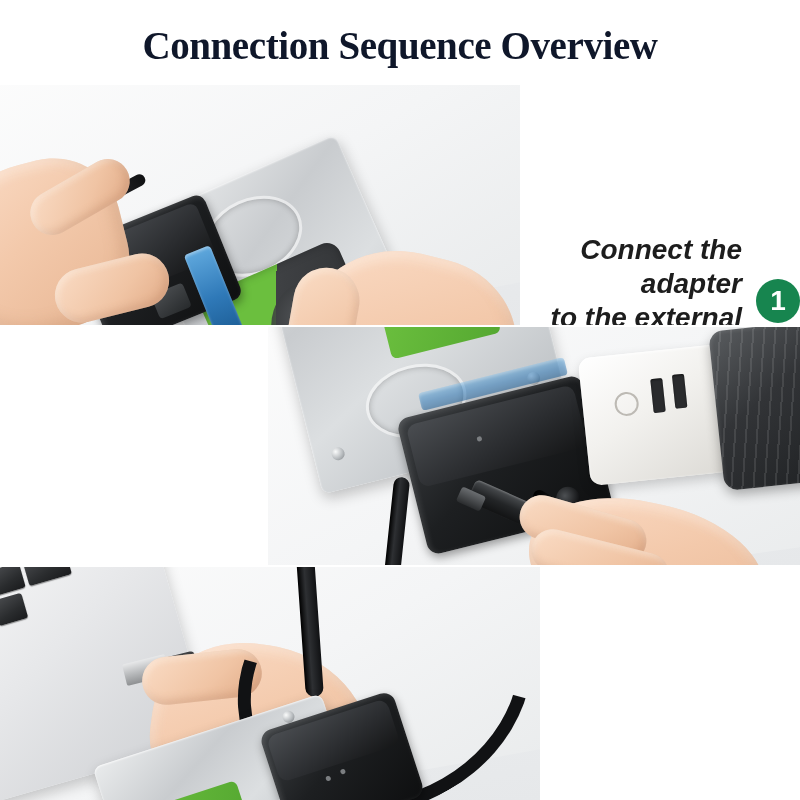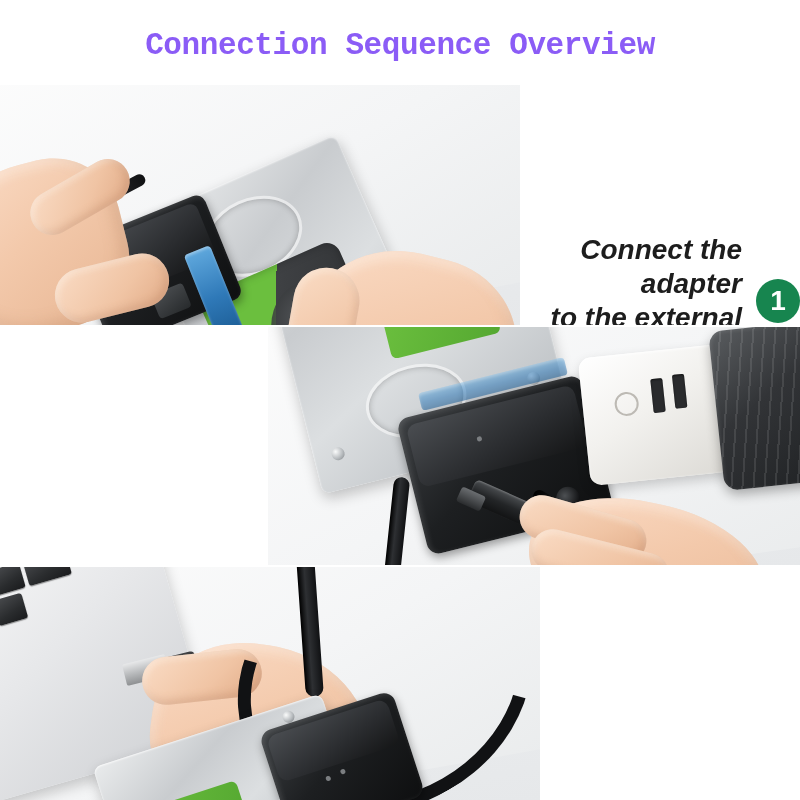--- a/index.html
+++ b/index.html
@@ -27,25 +27,25 @@
     position: absolute;
     left: 0;
     top: 14px;
     width: 800px;
     height: 62px;
     display: flex;
     align-items: center;
     justify-content: center;
   }
   .title-text {
-    font-family: Liberation Mono, monospace;
+    font-family: Liberation Serif, serif;
     font-weight: bold;
-    font-size: 31px;
+    font-size: 39px;
     letter-spacing: -0.4px;
-    color: #8b5cf6;
+    color: #0f172a;
     white-space: nowrap;
     line-height: 1;
   }
 
   
   .panel {
     position: absolute;
     left: 0;
     width: 800px;
     overflow: hidden;

